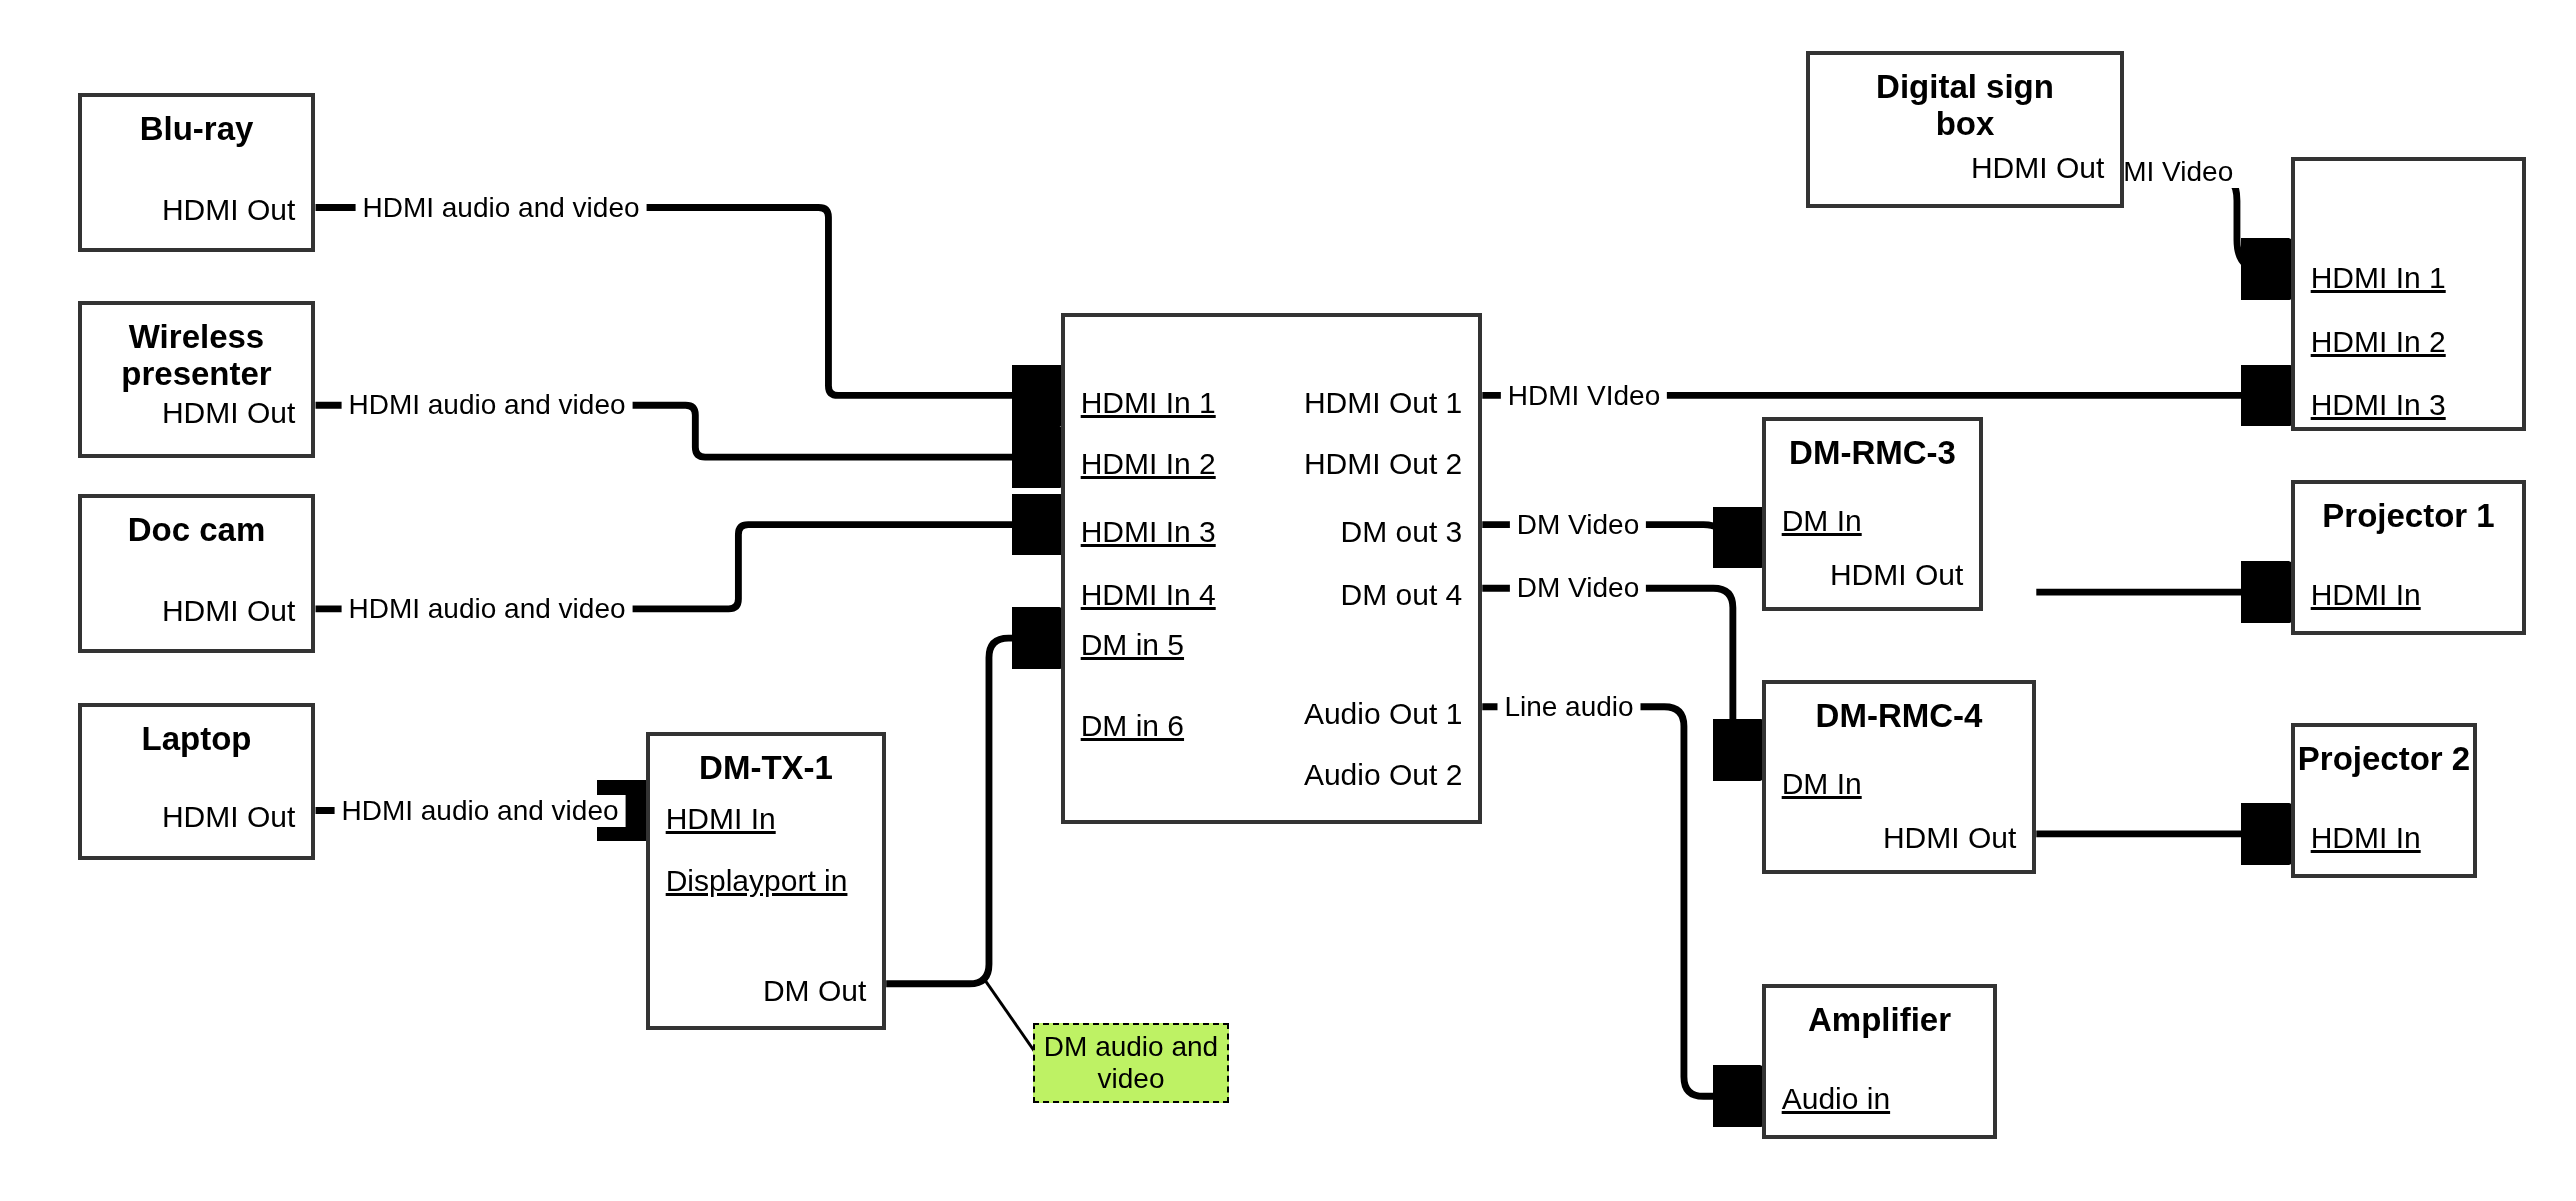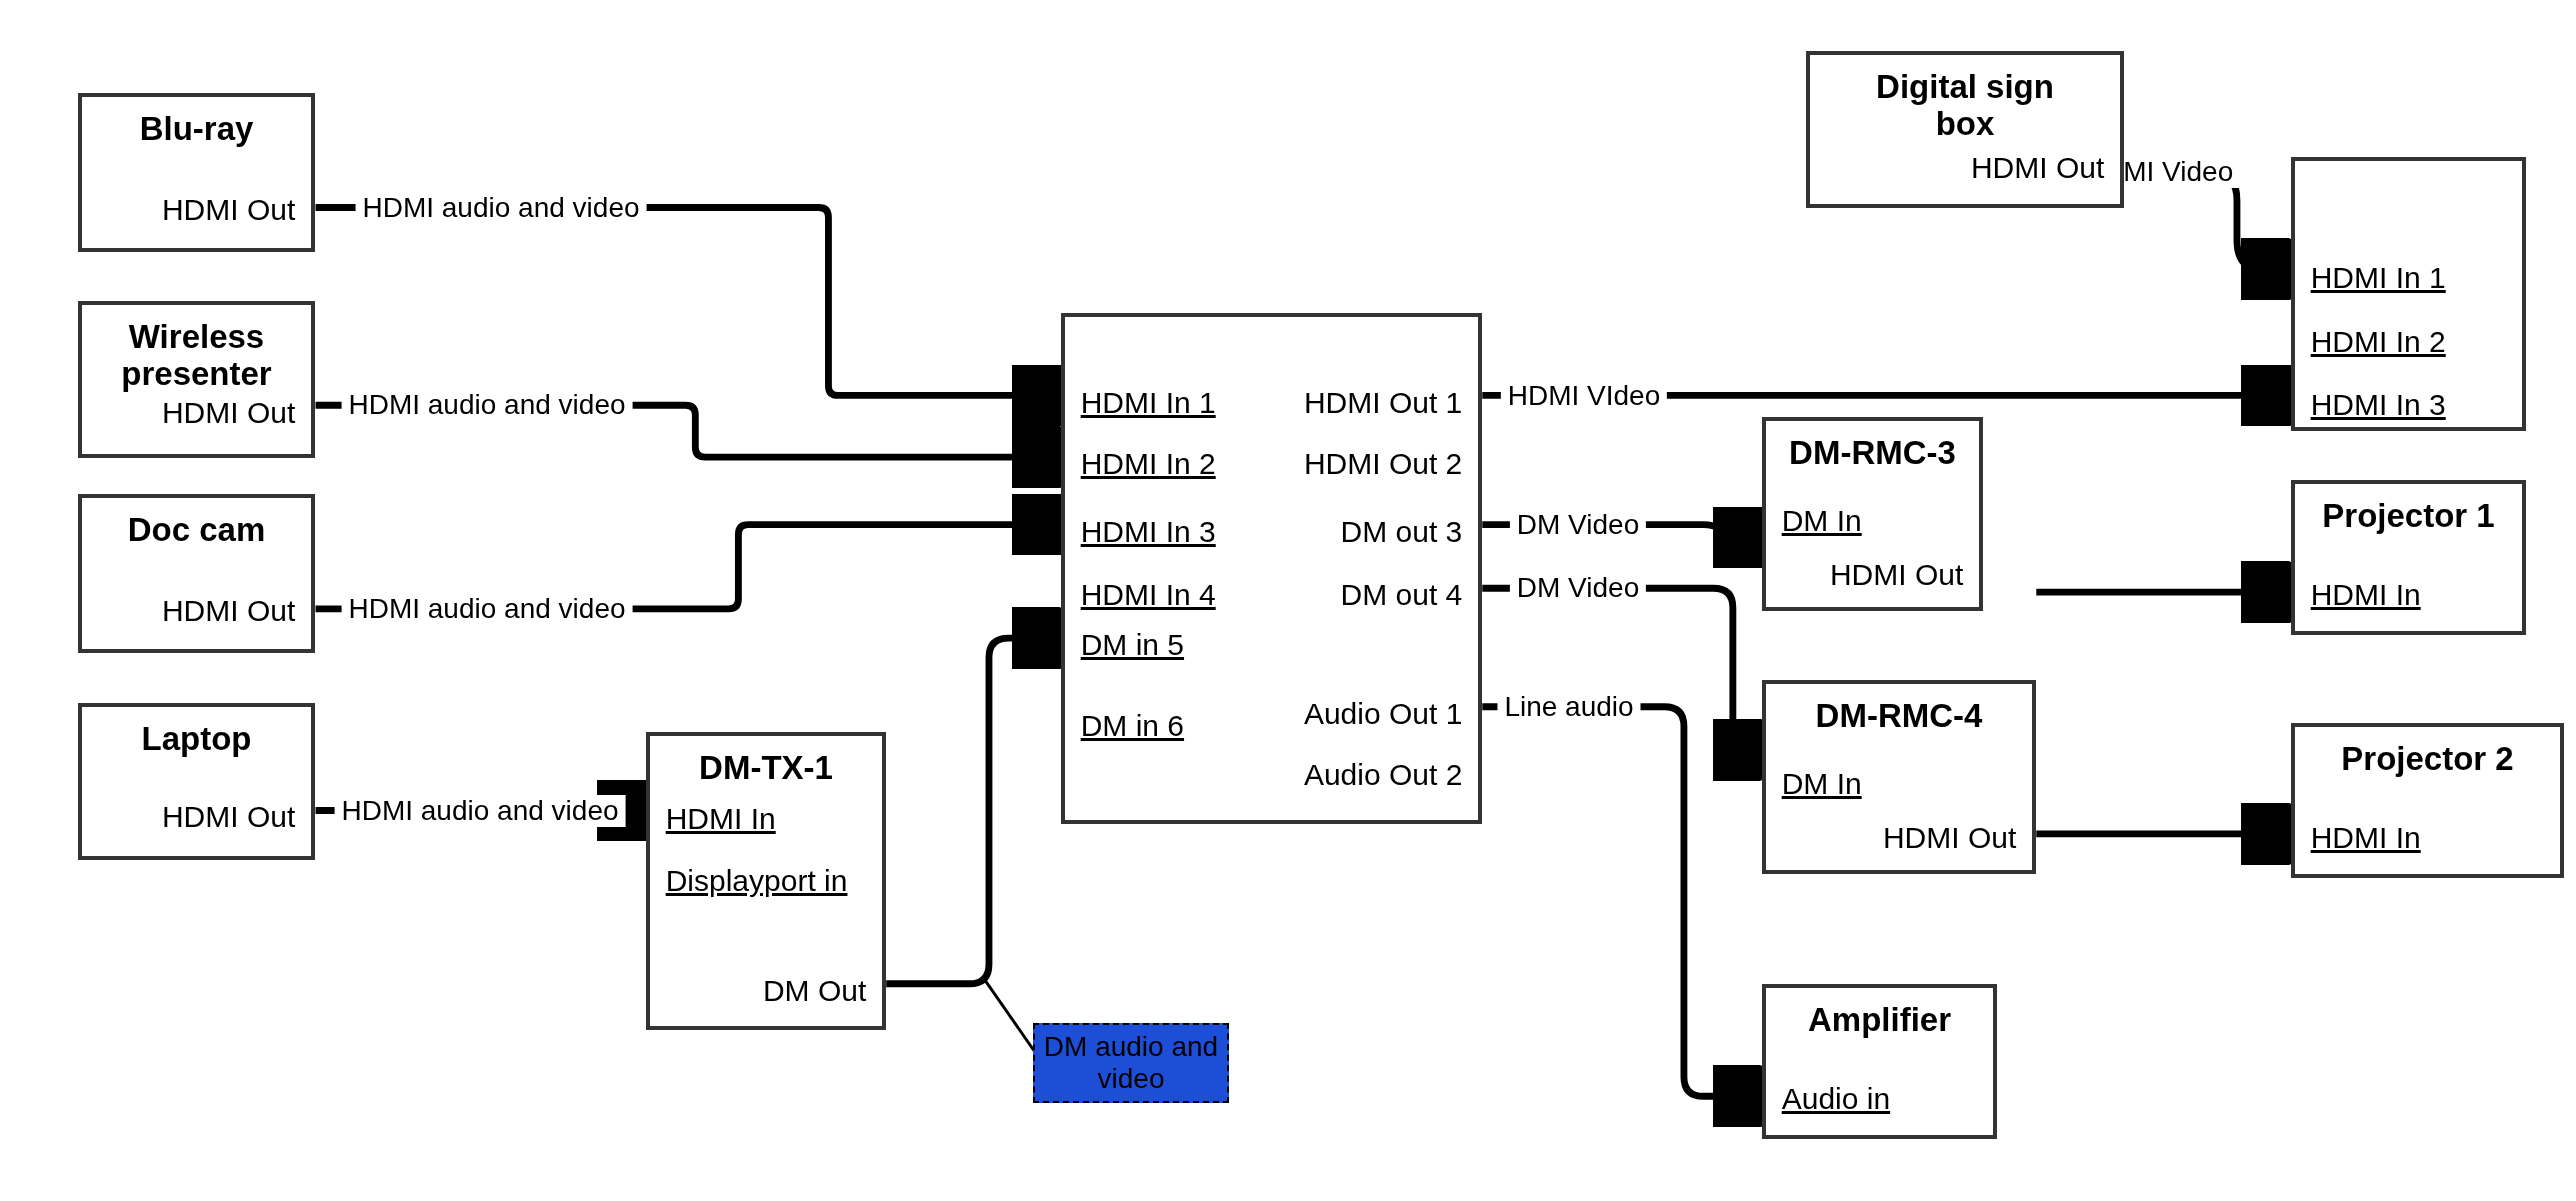--- a/index.html
+++ b/index.html
@@ -43,21 +43,21 @@
     line-height: 1.1;
     white-space: nowrap;
   }
   .port.left  { left: 15.7px; text-decoration: underline; }
   .port.right { right: 15.7px; }
 
   
   .note {
     position: absolute;
     box-sizing: border-box;
-    background: #1d4ed8;
+    background: #bef264;
     border: 2.9px dashed #000000;
     display: flex;
     align-items: center;
     justify-content: center;
     text-align: center;
     font-size: 28px;
     line-height: 1.15;
     padding: 3.9px 7.8px;
     z-index: 5;
   }
@@ -205,21 +205,21 @@
     <div class="node-title">DM-RMC-4</div>
     <div class="port left" style="top:83px;">DM In</div>
     <div class="port right" style="top:137px;">HDMI Out</div>
   </div>
 
   <div class="node" style="left:2291px; top:480px; width:235px; height:155px;">
     <div class="node-title">Projector 1</div>
     <div class="port left" style="top:94px;">HDMI In</div>
   </div>
 
-  <div class="node" style="left:2291px; top:723px; width:273px; height:155px;">
+  <div class="node" style="left:2291px; top:723px; width:186px; height:155px;">
     <div class="node-title">Projector 2</div>
     <div class="port left" style="top:94px;">HDMI In</div>
   </div>
 
   <div class="node" style="left:1762px; top:984px; width:235px; height:155px;">
     <div class="node-title">Amplifier</div>
     <div class="port left" style="top:94px;">Audio in</div>
   </div>
 
   <div class="edge-label" style="left:501px;  top:208px;">HDMI audio and video</div>

